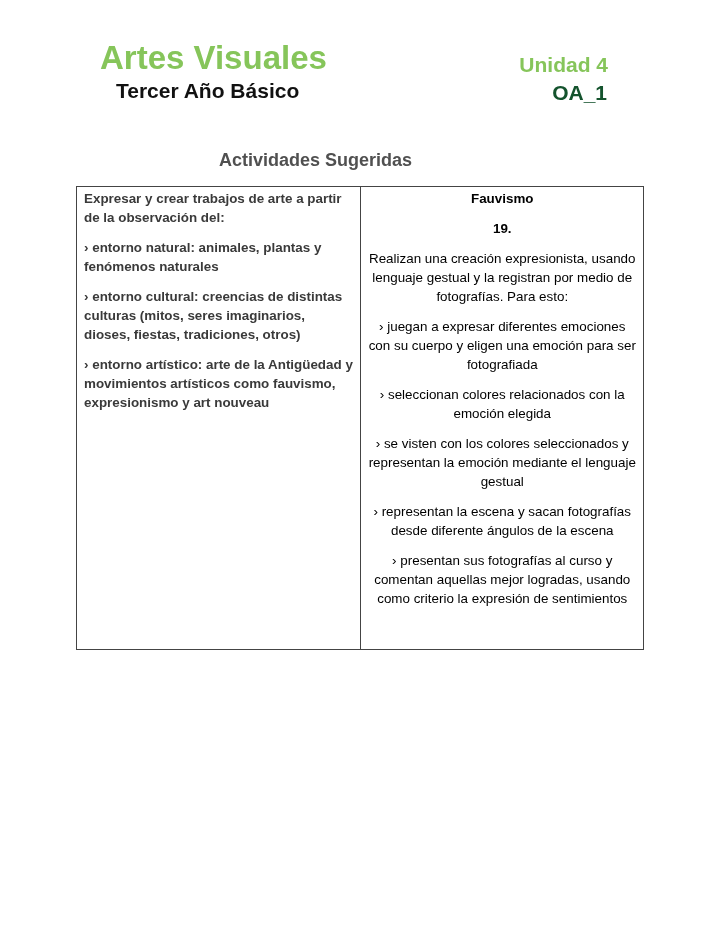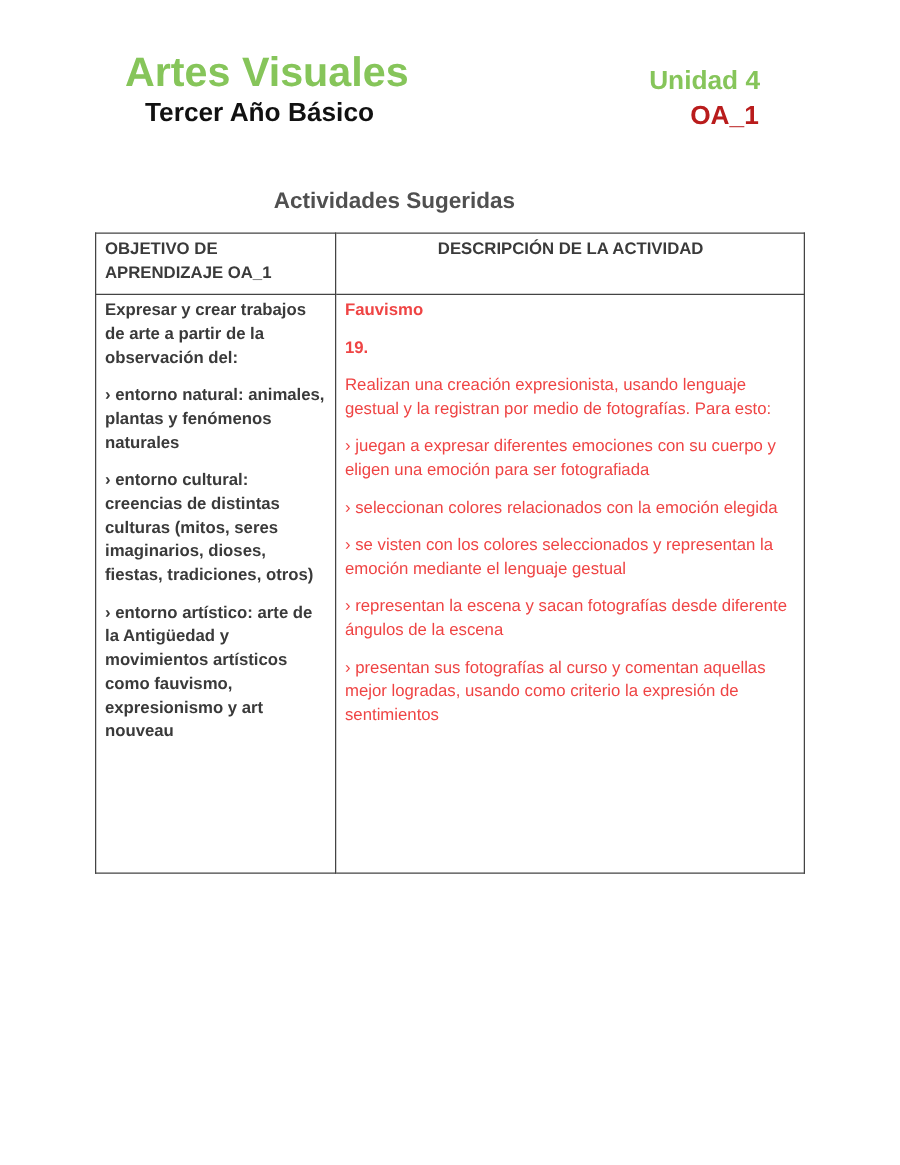--- a/index.html
+++ b/index.html
@@ -1,49 +1,45 @@
 <!DOCTYPE html>
 <html><head>
 <meta charset="utf-8">
 <style>
   html, body { margin: 0; padding: 0; background: #ffffff; }
   body { width: 720px; height: 932px; position: relative; overflow: hidden;
          font-family: "Liberation Sans", sans-serif; color: #3a3a3a; }
   .title { position: absolute; left: 100px; top: 40px; font-size: 33px; font-weight: bold; color: #86c55a; margin: 0; line-height: 1.1; text-align: right; }
   .subtitle { position: absolute; left: 116px; top: 79px; font-size: 21px; font-weight: bold; color: #111111; margin: 0; line-height: 1.1; }
   .unit { position: absolute; right: 112px; top: 53px; font-size: 21px; font-weight: bold; color: #86c55a; line-height: 1.1; text-align: right; }
-  .oa { position: absolute; right: 113px; top: 81px; font-size: 21px; font-weight: bold; color: #b91c1c; line-height: 1.1; text-align: right; }
+  .oa { position: absolute; right: 113px; top: 81px; font-size: 21px; font-weight: bold; color: #14532d; line-height: 1.1; text-align: right; }
   .section-title { position: absolute; left: 0; width: 631px; top: 150px; text-align: center; font-size: 18px; font-weight: bold; color: #505050; margin: 0; }
   table.act { position: absolute; left: 76px; top: 186px; width: 568px; border-collapse: collapse; table-layout: fixed; }
   table.act td, table.act th { border: 1.5px solid #444; vertical-align: top; padding: 2px 6px 4px 7px; font-size: 13.4px; line-height: 19px; }
   table.act th { font-weight: bold; color: #3a3a3a; }
   th.c1 { width: 178px; text-align: left; height: 42px; }
   th.c2 { text-align: center; }
   td.left { height: 456px; font-weight: bold; color: #3a3a3a; padding-top: 0; }
-  td.right { padding-top: 0; color: #ef4444; }
+  td.right { padding-top: 0; color: #000000; text-align: center; }
   td p { margin: 0 0 11px 0; }
   .u { }
   .bold { font-weight: bold; }
 </style>
 </head>
 <body>
 
 <h1 class="title">Artes Visuales</h1>
 <h2 class="subtitle">Tercer Año Básico</h2>
 <div class="unit">Unidad 4</div>
 <div class="oa">OA_1</div>
 
 <h3 class="section-title">Actividades Sugeridas</h3>
 
 <table class="act">
   <tbody>
-      <tr>
-    <th class="c1">OBJETIVO DE APRENDIZAJE OA_1</th>
-    <th class="c2">DESCRIPCIÓN DE LA ACTIVIDAD</th>
-  </tr>
   <tr>
     <td class="left">
       <p>Expresar y crear trabajos de arte a partir de la observación del:</p>
       <p>› entorno natural: animales, plantas y fenómenos naturales</p>
       <p>› entorno cultural: creencias de distintas culturas (mitos, seres imaginarios, dioses, fiestas, tradiciones, otros)</p>
       <p class="u">› entorno artístico: arte de la Antigüedad y movimientos artísticos como fauvismo, expresionismo y art nouveau</p>
     </td>
     <td class="right">
       <p class="bold">Fauvismo</p>
       <p class="bold">19.</p>

